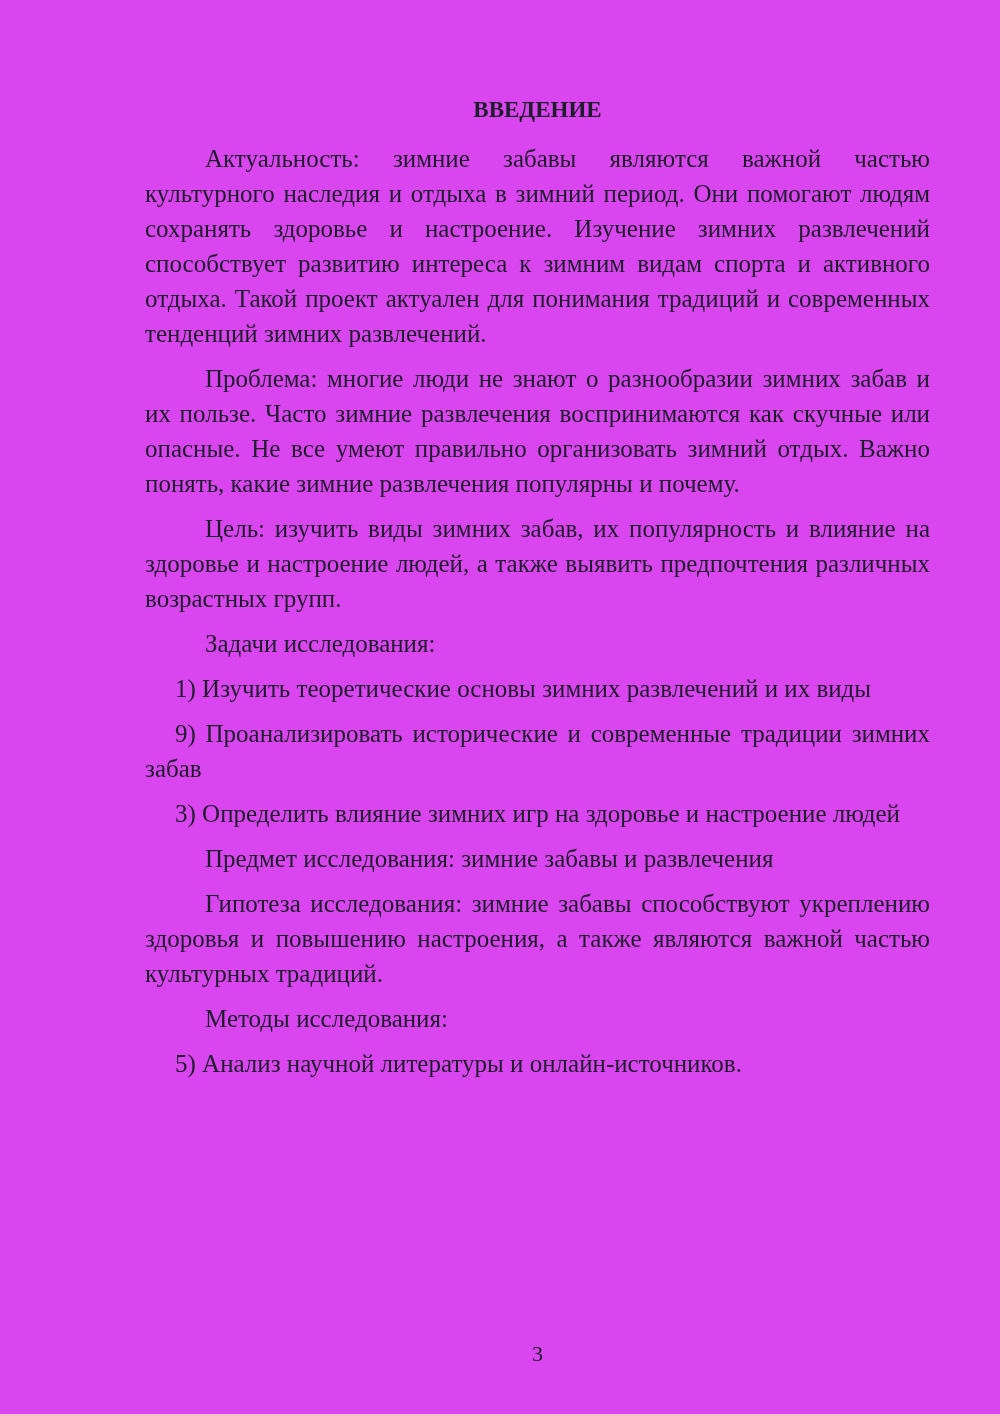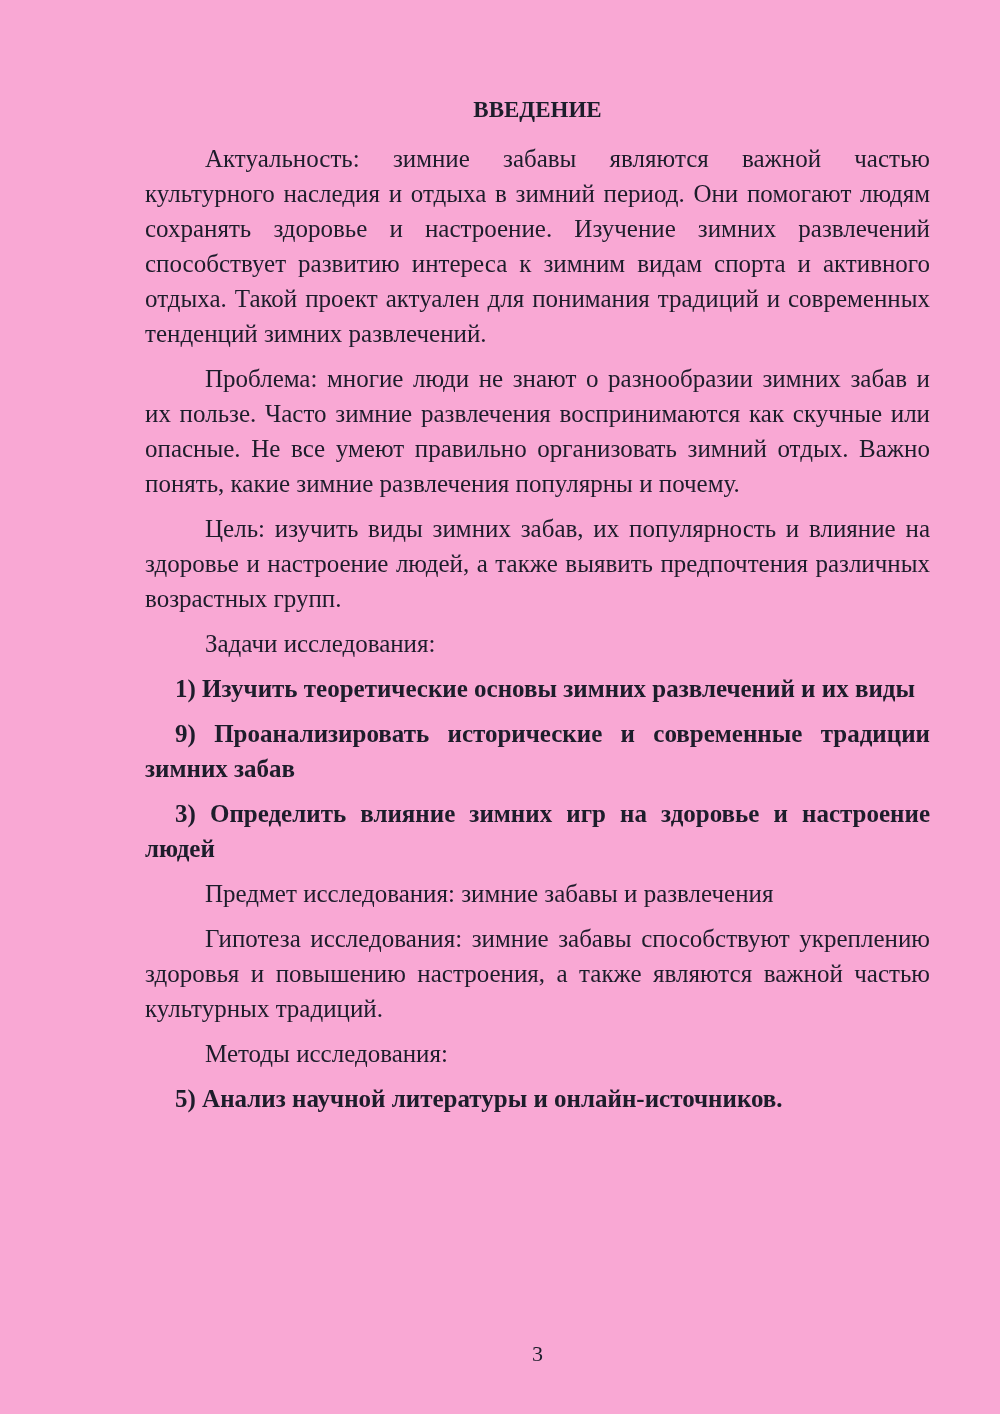--- a/index.html
+++ b/index.html
@@ -5,21 +5,21 @@
   html, body {
     margin: 0;
     padding: 0;
     background: #ffffff;
   }
   .page {
     position: relative;
     width: 1000px;
     height: 1414px;
     margin: 0 auto;
-    background: #f9a8d4;
+    background: #d946ef;
     box-sizing: border-box;
     font-family: "Liberation Serif", "DejaVu Serif", serif;
     color: #1d1d2b;
     overflow: hidden;
   }
   .content {
     box-sizing: border-box;
     padding: 92px 70px 0 145px;
   }
   .title {
@@ -33,21 +33,20 @@
     font-size: 25px;
     line-height: 35px;
     text-align: justify;
     margin: 4px 0 10px 0;
   }
   .para {
     text-indent: 60px;
   }
   .item {
     text-indent: 30px;
-    font-weight: bold;
   }
   .page-number {
     position: absolute;
     bottom: 48px;
     left: 145px;
     width: 785px;
     text-align: center;
     font-size: 22px;
     line-height: 24px;
   }

